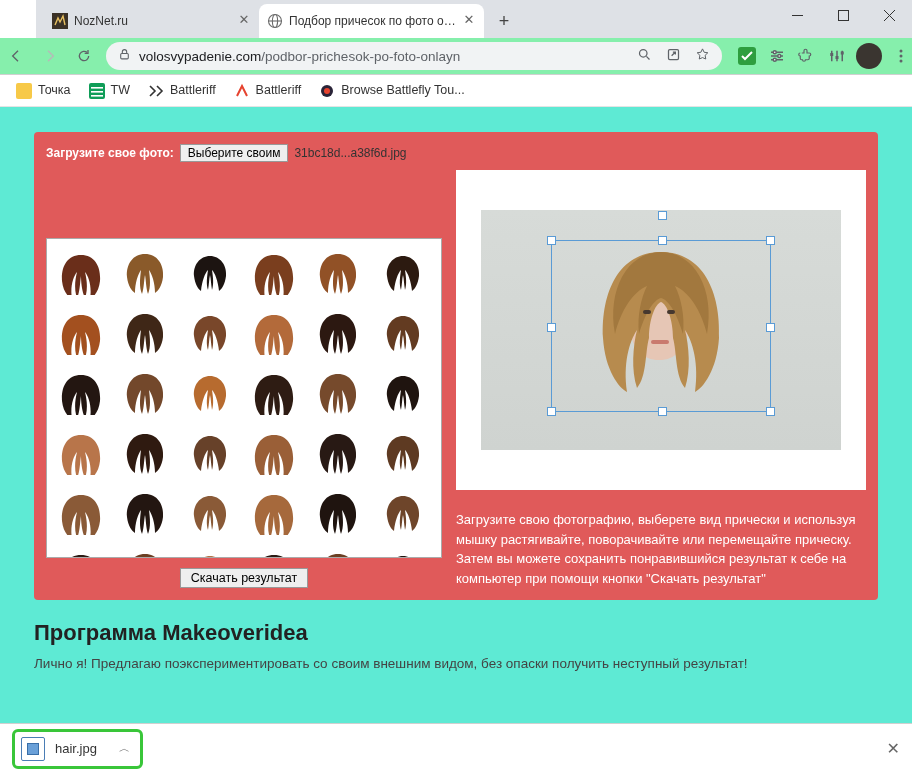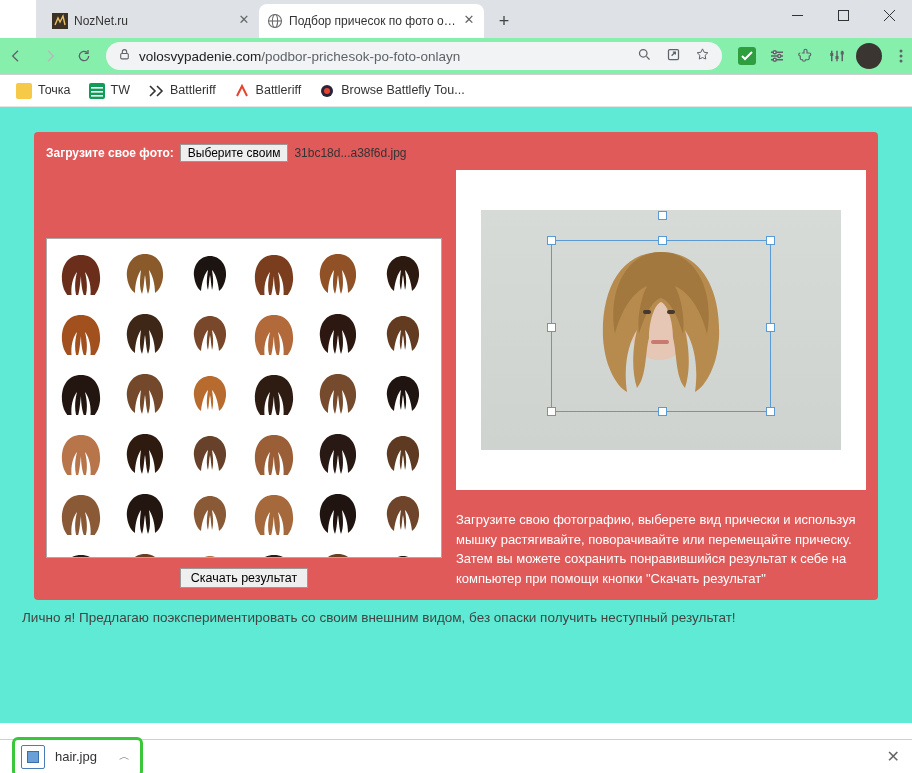--- a/index.html
+++ b/index.html
@@ -67,24 +67,24 @@
 .eye { position: absolute; width: 8px; height: 4px; background: #46382f; border-radius: 2px; top: 70px; }
 .eye.l { left: 52px; } .eye.r { left: 76px; }
 .mouth { position: absolute; width: 18px; height: 4px; background: #c97a6e; border-radius: 2px; top: 100px; left: 60px; }
 
 .sel-box { position: absolute; border: 1px solid #5a9bd5; }
 .handle { position: absolute; width: 9px; height: 9px; background: #fff; border: 1px solid #5a9bd5; }
 
 .instr { font-size: 13px; color: #fff; line-height: 1.5; margin-top: 20px; }
 
 .heading { margin: 20px 34px 0; font-size: 22px; color: #222; }
-.cut-text { margin: 10px 22px 0; font-size: 13.5px; color: #444; white-space: nowrap; overflow: hidden; }
-
-
-.download-shelf { position: absolute; left: 0; right: 0; bottom: 0; height: 34px; background: #fff; border-top: 1px solid #d0d0d0; display: flex; align-items: center; padding: 0 12px; }
+.cut-text { margin: 10px 34px 0; font-size: 13.5px; color: #444; white-space: nowrap; overflow: hidden; }
+
+
+.download-shelf { position: absolute; left: 0; right: 0; bottom: 0; height: 50px; background: #fff; border-top: 1px solid #d0d0d0; display: flex; align-items: center; padding: 0 12px; }
 .dl-item { display: flex; align-items: center; gap: 10px; border: 3px solid #39c639; border-radius: 6px; height: 40px; padding: 0 10px 0 6px; background: #fff; }
 .dl-icon { width: 24px; height: 24px; border: 1px solid #4a7db5; border-radius: 2px; display: flex; align-items: center; justify-content: center; }
 .dl-inner { width:12px; height:12px; background:#6aa0d8; border:1px solid #3a6fa8;}
 .dl-name { font-size: 13px; color: #333; }
 .dl-chev { color: #666; font-size: 11px; margin-left: 12px; }
 .dl-spacer { flex: 1; }
 .show-all { border: 1px solid #c8d2e0; background: #fff; color: #1a73e8; font-size: 13px; padding: 5px 14px; border-radius: 4px; cursor: pointer; }
 .shelf-close { margin-left: 14px; color: #666; font-size: 16px; cursor: pointer; }
 
 
@@ -494,20 +494,21 @@
               <div class="handle" style="right:-5px; bottom:-5px;"></div>
               <div class="handle" style="left:106px; top:-30px;"></div>
             </div>
           </div>
         </div>
         <div class="instr">Загрузите свою фотографию, выберете вид прически и используя мышку растягивайте, поворачивайте или перемещайте прическу. Затем вы можете сохранить понравившийся результат к себе на компьютер при помощи кнопки "Скачать результат"</div>
       </div>
     </div>
   </div>
 
+  <h2 class="heading">Программа Makeoveridea</h2>
   <div class="cut-text">Лично я! Предлагаю поэкспериментировать со своим внешним видом, без опаски получить неступный результат!</div>
 </div>
 
 <div class="download-shelf">
   <div class="dl-item">
     <span class="dl-icon">
         <span class="dl-inner"></span>
       </span>
     <span class="dl-name">hair.jpg</span>
     <span class="dl-chev">︿</span>

